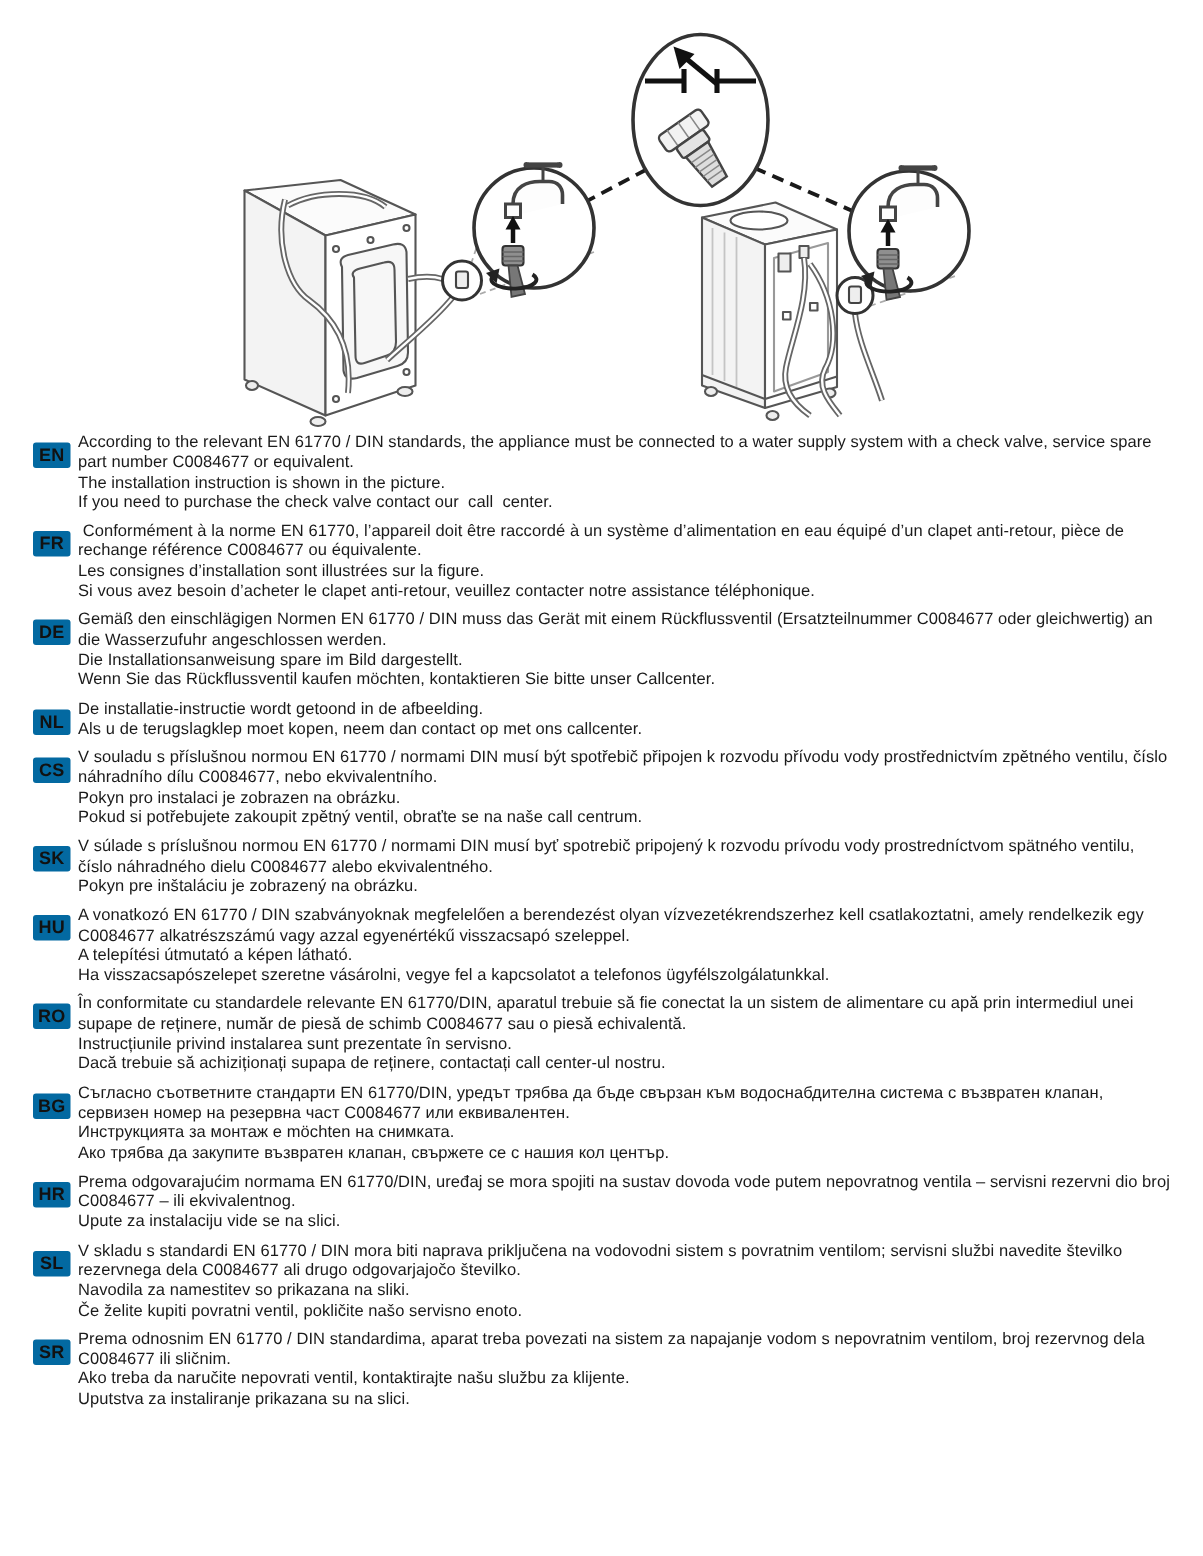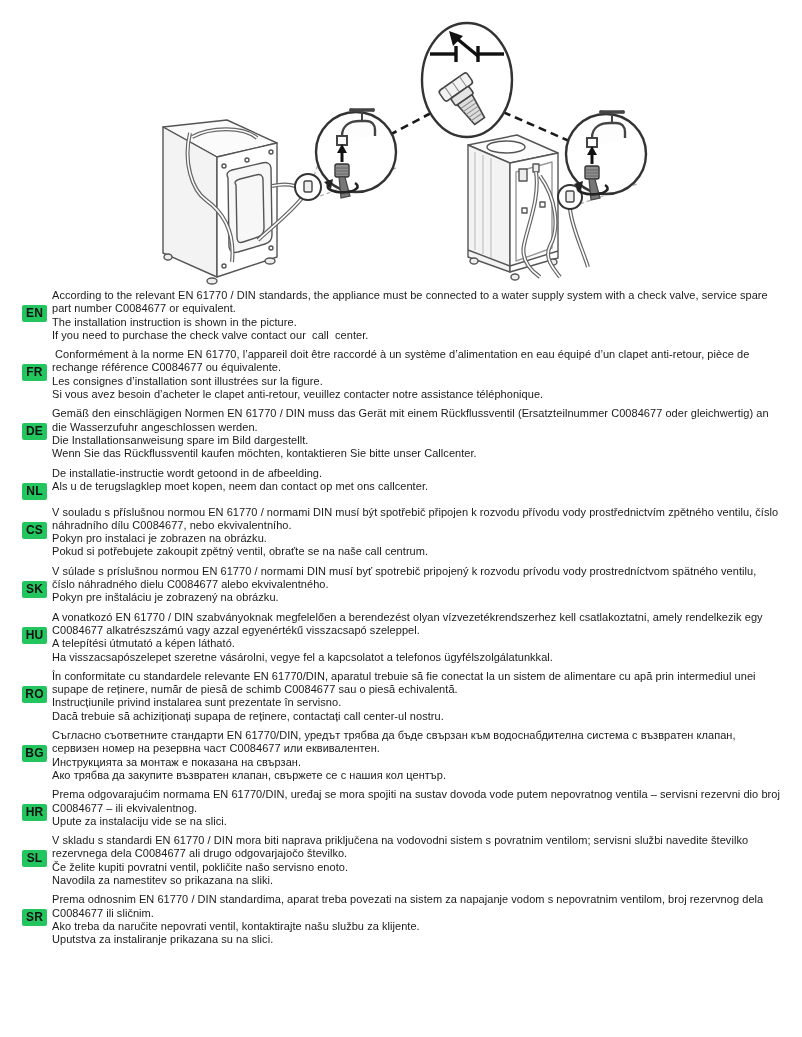--- a/index.html
+++ b/index.html
@@ -5,22 +5,22 @@
   * { margin:0; padding:0; box-sizing:border-box; }
   html,body { background:#fff; }
   .page {
     position:relative; width:802px; height:1037px; background:#fff;
     font-family:"Liberation Sans", sans-serif; color:#1a1a1a; overflow:hidden;
   }
   .diagram-wrap { position:absolute; top:0; left:0; width:802px; height:292px; }
   .sections { position:absolute; top:289px; left:22px; width:764px; }
   .lang-block { display:flex; align-items:flex-start; margin-bottom:6px; }
   .badge {
-    flex:0 0 25px; width:25px; height:17px; margin-top:16px; margin-right:5px;
-    background:#22c55e; color:#111; font-weight:bold; font-size:12px;
+    flex:0 0 25px; width:25px; height:17px; margin-top:6px; margin-right:5px;
+    background:#0369a1; color:#111; font-weight:bold; font-size:12px;
     text-align:center; line-height:17px; border-radius:2px; letter-spacing:0.2px;
   }
   .lines { width:730px; }
   .line {
     font-size:11px; line-height:13.3px; color:#1a1a1a; white-space:pre-wrap;
     font-weight:400; letter-spacing:0.05px;
   }
 </style>
 </head>
 <body>
@@ -244,39 +244,39 @@
         <div class="line">În conformitate cu standardele relevante EN 61770/DIN, aparatul trebuie să fie conectat la un sistem de alimentare cu apă prin intermediul unei supape de reținere, număr de piesă de schimb C0084677 sau o piesă echivalentă.</div>
         <div class="line">Instrucțiunile privind instalarea sunt prezentate în servisno.</div>
         <div class="line">Dacă trebuie să achiziționați supapa de reținere, contactați call center-ul nostru.</div>
       </div>
     </div>
 
     <div class="lang-block">
       <div class="badge">BG</div>
       <div class="lines">
         <div class="line">Съгласно съответните стандарти EN 61770/DIN, уредът трябва да бъде свързан към водоснабдителна система с възвратен клапан, сервизен номер на резервна част C0084677 или еквивалентен.</div>
-        <div class="line">Инструкцията за монтаж е показана на свързан.</div>
+        <div class="line">Инструкцията за монтаж е möchten на снимката.</div>
         <div class="line">Ако трябва да закупите възвратен клапан, свържете се с нашия кол център.</div>
       </div>
     </div>
 
     <div class="lang-block">
       <div class="badge">HR</div>
       <div class="lines">
         <div class="line">Prema odgovarajućim normama EN 61770/DIN, uređaj se mora spojiti na sustav dovoda vode putem nepovratnog ventila – servisni rezervni dio broj C0084677 – ili ekvivalentnog.</div>
         <div class="line">Upute za instalaciju vide se na slici.</div>
       </div>
     </div>
 
     <div class="lang-block">
       <div class="badge">SL</div>
       <div class="lines">
         <div class="line">V skladu s standardi EN 61770 / DIN mora biti naprava priključena na vodovodni sistem s povratnim ventilom; servisni službi navedite številko rezervnega dela C0084677 ali drugo odgovarjajočo številko.</div>
+        <div class="line">Navodila za namestitev so prikazana na sliki.</div>
         <div class="line">Če želite kupiti povratni ventil, pokličite našo servisno enoto.</div>
-        <div class="line">Navodila za namestitev so prikazana na sliki.</div>
       </div>
     </div>
 
     <div class="lang-block">
       <div class="badge">SR</div>
       <div class="lines">
         <div class="line">Prema odnosnim EN 61770 / DIN standardima, aparat treba povezati na sistem za napajanje vodom s nepovratnim ventilom, broj rezervnog dela C0084677 ili sličnim.</div>
         <div class="line">Ako treba da naručite nepovrati ventil, kontaktirajte našu službu za klijente.</div>
         <div class="line">Uputstva za instaliranje prikazana su na slici.</div>
       </div>

